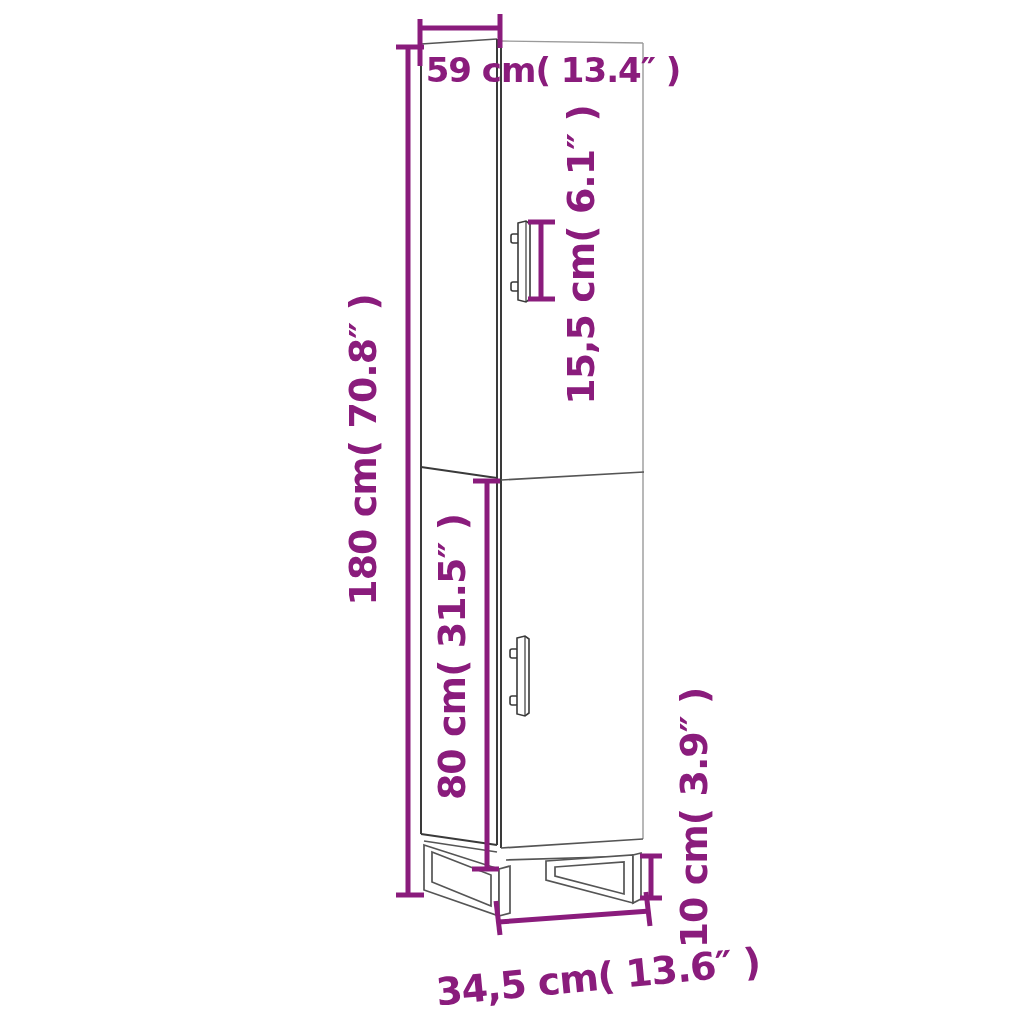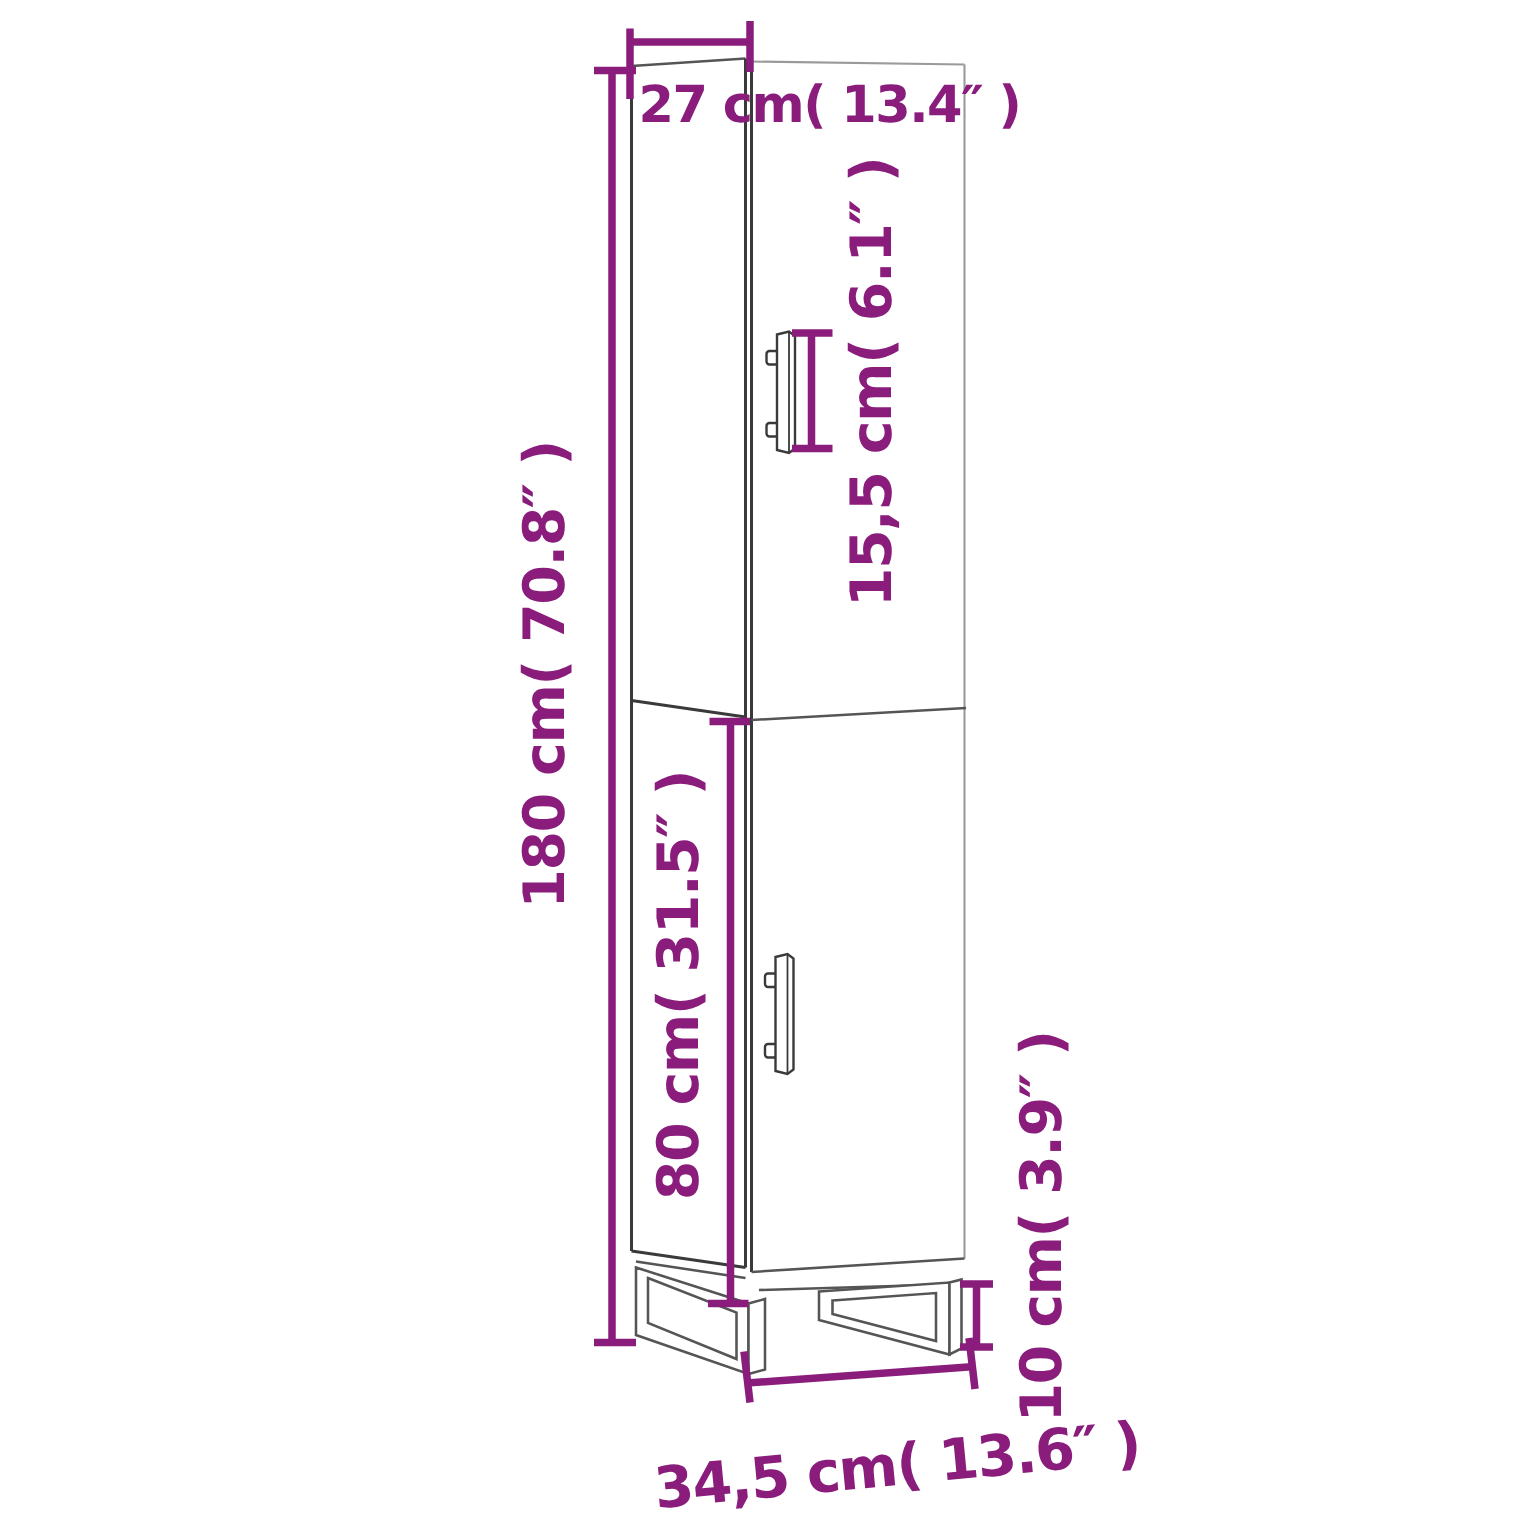--- a/index.html
+++ b/index.html
@@ -105,21 +105,21 @@
       <path class="dim" d="M640,856 L662,856"></path>
       <path class="dim" d="M640,898 L662,898"></path>
     </g>
     <g>
       <path class="dim" d="M498,922 L650,911"></path>
       <path class="dim" d="M496,901 L500,935"></path>
       <path class="dim" d="M646,892 L650,926"></path>
     </g>
   </svg>
 
-  <div class="dim-label horiz" style="left:553px;top:70px;">27 cm( 13.4″ )</div>
+  <div class="dim-label horiz" style="left:553px;top:70px;">59 cm( 13.4″ )</div>
 
   <div class="dim-label vert" style="left:363px;top:450px;">180 cm( 70.8″ )</div>
 
   <div class="dim-label vert" style="left:581px;top:255px;">15,5 cm( 6.1″ )</div>
 
   <div class="dim-label vert" style="left:452px;top:657px;">80 cm( 31.5″ )</div>
 
   <div class="dim-label vert" style="left:694px;top:818px;">10 cm( 3.9″ )</div>
 
   <div class="dim-label tilt" style="left:598px;top:977px;">34,5 cm( 13.6″ )</div>

